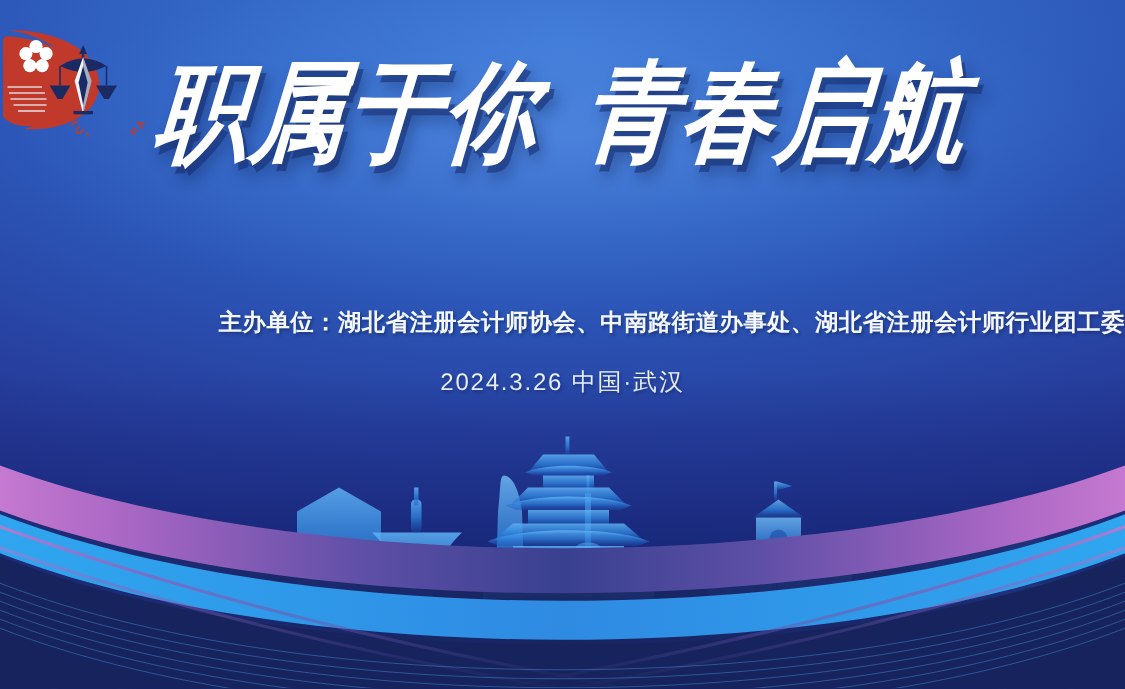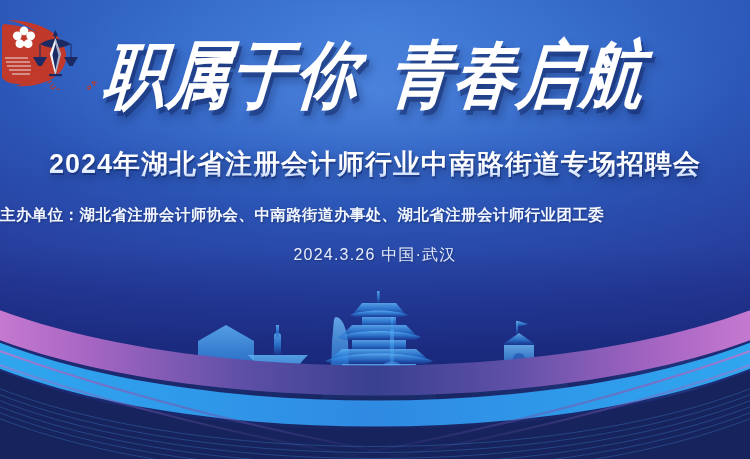--- a/index.html
+++ b/index.html
@@ -54,21 +54,21 @@
     white-space:nowrap;
     background:linear-gradient(180deg,#ffffff 0%,#ffffff 52%,#e3edff 70%,#a9c4ef 100%);
     -webkit-background-clip:text;background-clip:text;
     -webkit-text-fill-color:transparent;color:transparent;
     filter:drop-shadow(1px 2px 0 rgba(20,42,105,.55)) drop-shadow(2px 4px 5px rgba(14,30,80,.40));
   }
 
   
   .organizer{
     position:absolute;left:0;right:0;top:205px;
-    text-align:left;
+    text-align:right;
     font-size:15.5px;
     font-weight:bold;
     letter-spacing:.4px;
     color:#f3f7ff;
     white-space:nowrap;
     text-shadow:1px 1px 2px rgba(13,30,80,.5);
   }
 
   
   .dateline{
@@ -156,21 +156,20 @@
       <text font-family="Liberation Sans, sans-serif" font-size="7.4" font-weight="bold" fill="#c0392b" letter-spacing="2.6">
         <textPath href="#arcpath" startOffset="6%">HUBEI ICPA</textPath>
       </text>
     </svg>
   </div>
 
   <div class="headline">
     <span>职属于你</span><span class="gap"></span><span>青春启航</span>
   </div>
 
-  <div class="subtitle">2024年湖北省注册会计师行业中南路街道专场招聘会</div>
 
   <div class="organizer">主办单位：湖北省注册会计师协会、中南路街道办事处、湖北省注册会计师行业团工委</div>
 
   <div class="dateline">2024.3.26 中国·武汉</div>
 
   <div class="deepwash"></div>
 
   <div class="skyline">
     <svg viewBox="0 0 750 150" xmlns="http://www.w3.org/2000/svg">
       <defs>

